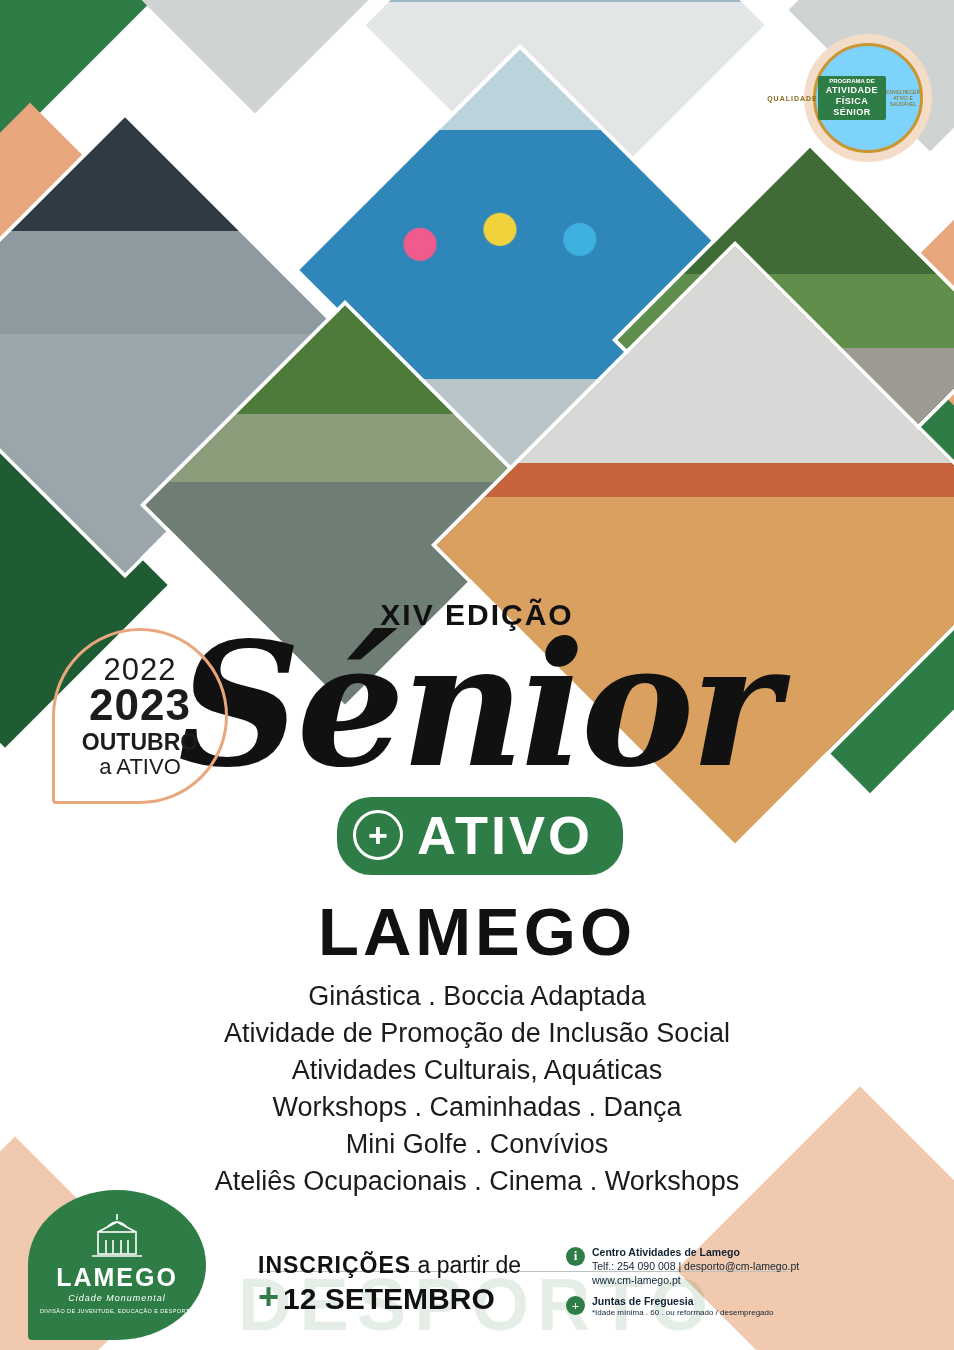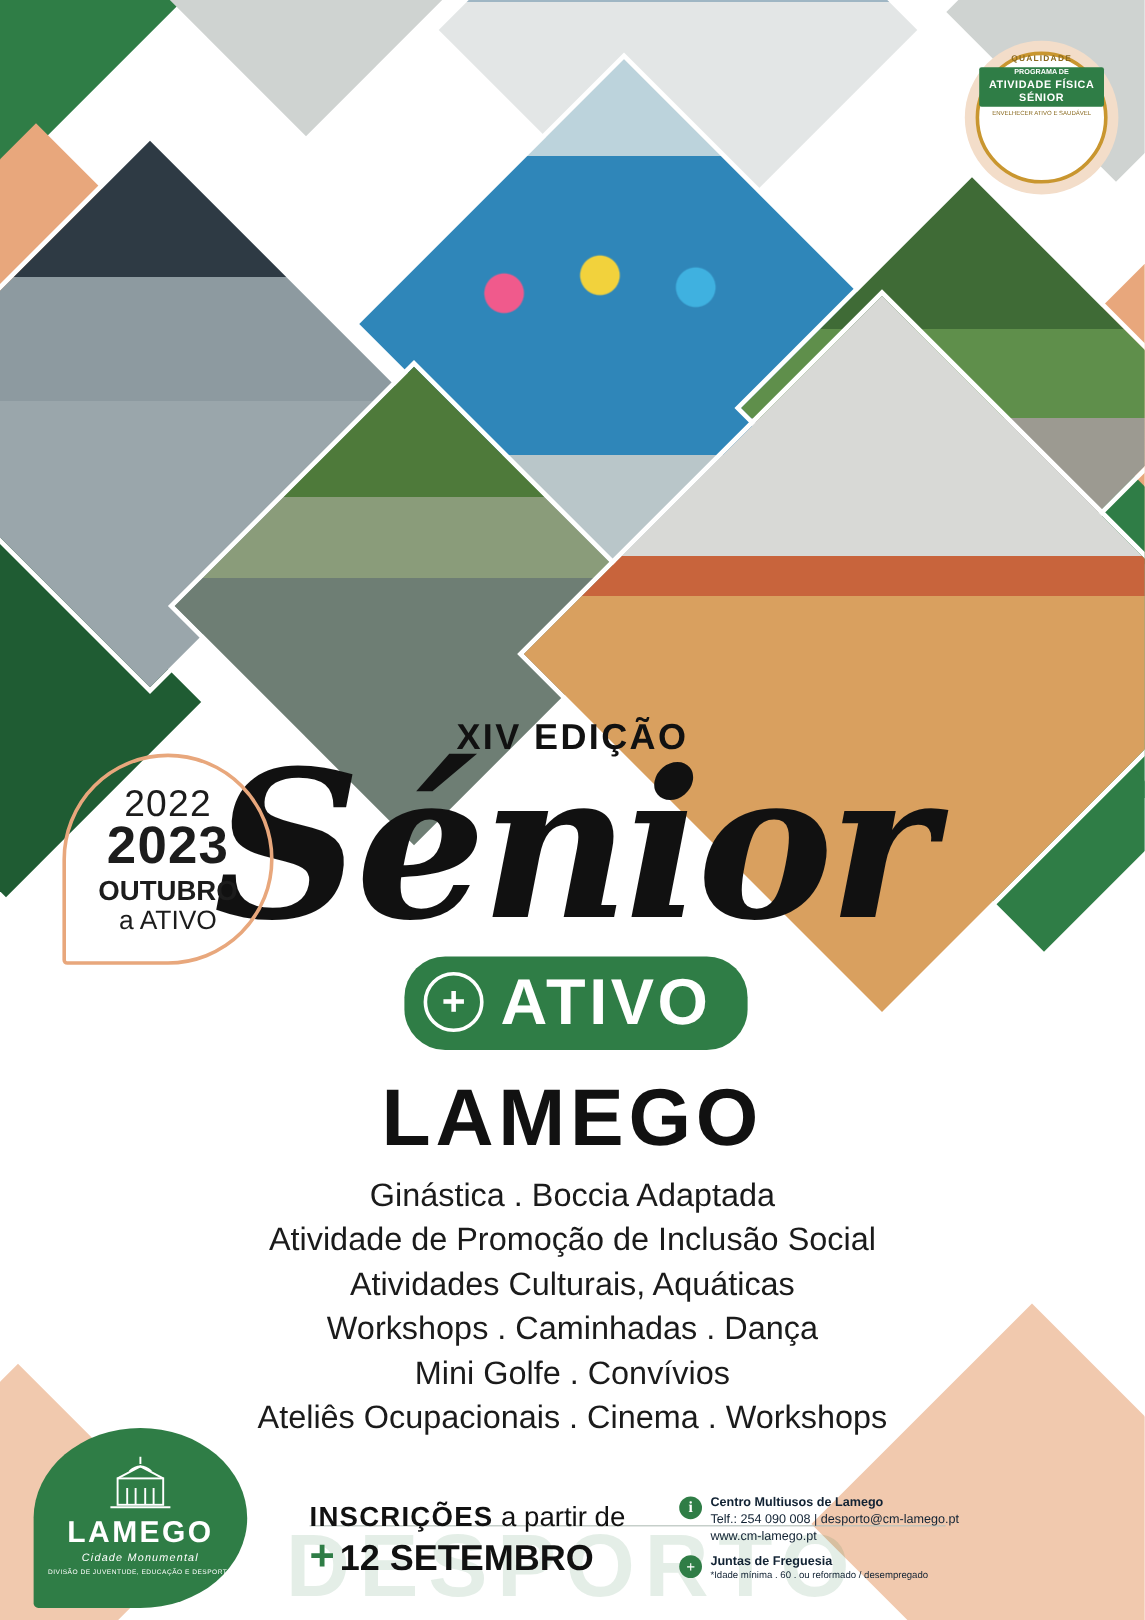--- a/index.html
+++ b/index.html
@@ -79,22 +79,22 @@
   
   .seal{
     position:absolute;top:34px;right:22px;
     width:128px;height:128px;border-radius:50%;
     background:#f3ddc9;
     display:flex;align-items:center;justify-content:center;
     z-index:40;
   }
   .seal-ring{
     width:104px;height:104px;border-radius:50%;
-    background:#ffffff;border:3px solid #c9962f;
-    display:flex;flex-direction:column;align-items:center;justify-content:flex-start;
+    background:#7dd3fc;border:3px solid #c9962f;
+    display:flex;flex-direction:row;align-items:center;justify-content:flex-end;
     text-align:center;
   }
   .seal-top{font-size:7px;letter-spacing:1px;color:#8a6a20;font-weight:bold;}
   .seal-band{
     background:#2f7d46;color:#fff;font-size:6px;font-weight:bold;
     padding:2px 8px;border-radius:2px;line-height:1.2;margin:3px 0;
   }
   .seal-band b{display:block;font-size:9px;letter-spacing:.5px;}
   .seal-bot{font-size:5px;color:#8a6a20;}
 
@@ -296,21 +296,21 @@
     <div class="insc-l2">
       <span class="insc-plus">+</span>
       <span>12 SETEMBRO</span>
     </div>
   </div>
 
   <div class="contacts">
     <div class="crow">
       <div class="cicon">i</div>
       <div class="ctext">
-        <div class="t1">Centro Multiusos de Lamego</div>
+        <div class="t1">Centro Atividades de Lamego</div>
         <div>Telf.: 254 090 008 | desporto@cm-lamego.pt</div>
         <div>www.cm-lamego.pt</div>
       </div>
     </div>
     <div class="crow">
       <div class="cicon">+</div>
       <div class="ctext">
         <div class="t1">Juntas de Freguesia</div>
         <div class="small">*Idade mínima . 60 . ou reformado / desempregado</div>
       </div>

